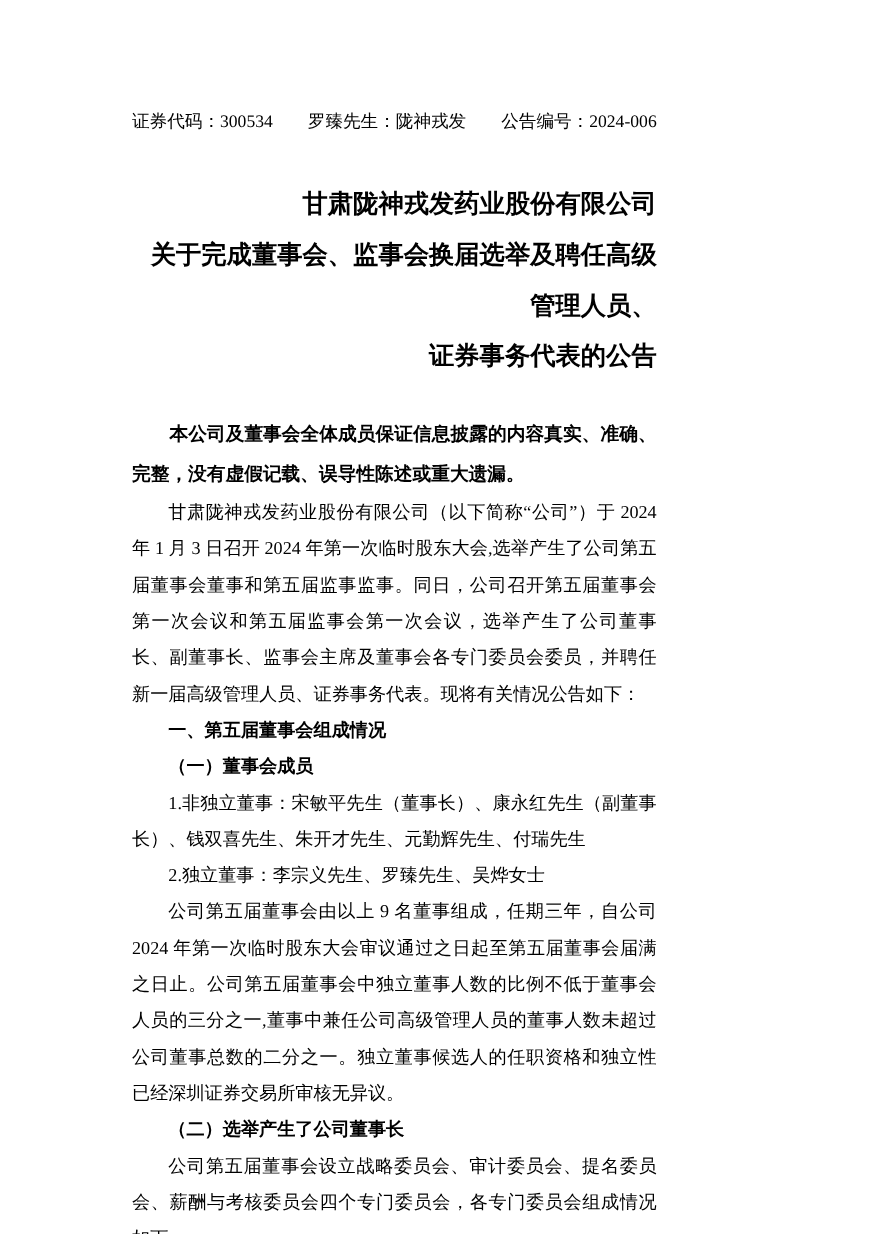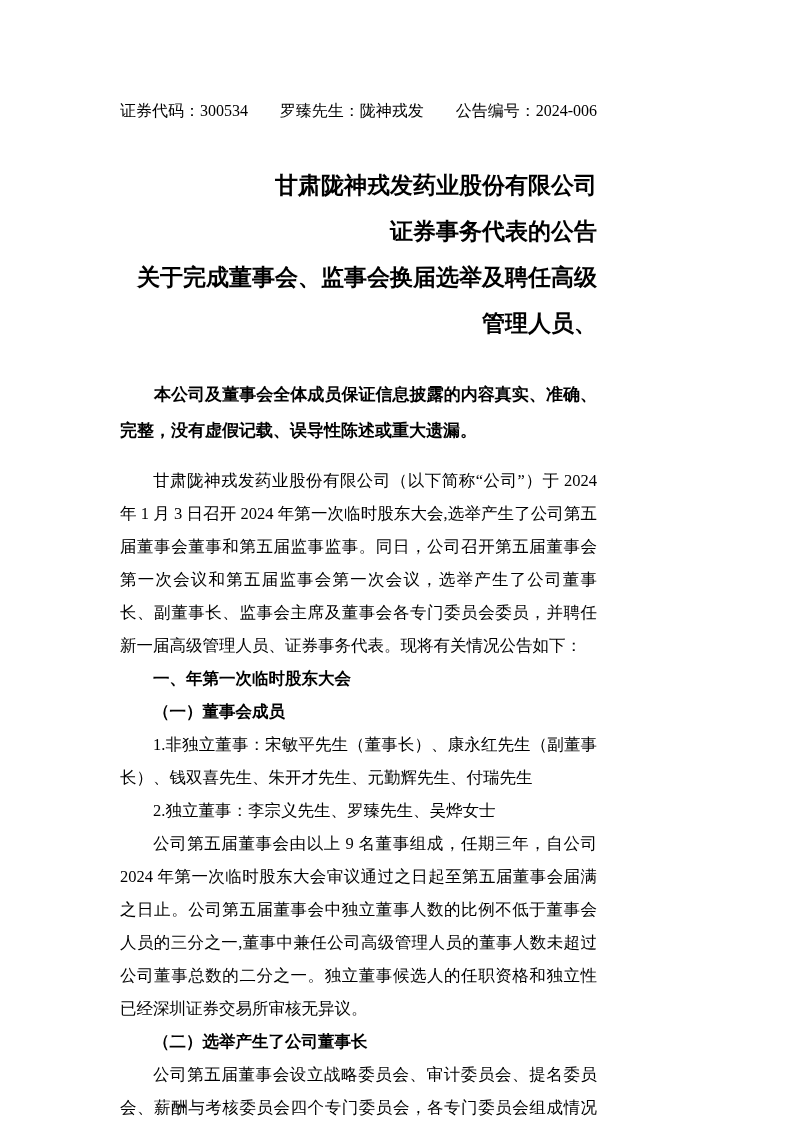--- a/index.html
+++ b/index.html
@@ -39,45 +39,45 @@
     text-indent: 2em;
     text-align: justify;
   }
   .para {
     margin: 0;
     font-size: 16.5px;
     line-height: 33px;
     text-indent: 2em;
     text-align: justify;
   }
-  .gap-top { margin-top: 15px; }
+  .gap-top { }
   .heading { font-weight: bold; }
 </style>
 </head>
 <body>
 
 <div class="page">
 
   <div class="doc-header">
     <span>证券代码：300534</span>
     <span>罗臻先生：陇神戎发</span>
     <span>公告编号：2024-006</span>
   </div>
 
   <div class="doc-title">
     <div>甘肃陇神戎发药业股份有限公司</div>
+    <div>关于完成董事会、监事会换届选举及聘任高级管理人员、</div>
     <div>证券事务代表的公告</div>
-    <div>关于完成董事会、监事会换届选举及聘任高级管理人员、</div>
   </div>
 
   <p class="notice">本公司及董事会全体成员保证信息披露的内容真实、准确、完整，没有虚假记载、误导性陈述或重大遗漏。</p>
 
   <p class="para gap-top">甘肃陇神戎发药业股份有限公司（以下简称“公司”）于 2024 年 1 月 3 日召开 2024 年第一次临时股东大会,选举产生了公司第五届董事会董事和第五届监事监事。同日，公司召开第五届董事会第一次会议和第五届监事会第一次会议，选举产生了公司董事长、副董事长、监事会主席及董事会各专门委员会委员，并聘任新一届高级管理人员、证券事务代表。现将有关情况公告如下：</p>
 
-  <p class="para heading">一、年第一次临时股东大会</p>
+  <p class="para heading">一、第五届董事会组成情况</p>
 
   <p class="para heading">（一）董事会成员</p>
 
   <p class="para">1.非独立董事：宋敏平先生（董事长）、康永红先生（副董事长）、钱双喜先生、朱开才先生、元勤辉先生、付瑞先生</p>
 
   <p class="para">2.独立董事：李宗义先生、罗臻先生、吴烨女士</p>
 
   <p class="para">公司第五届董事会由以上 9 名董事组成，任期三年，自公司 2024 年第一次临时股东大会审议通过之日起至第五届董事会届满之日止。公司第五届董事会中独立董事人数的比例不低于董事会人员的三分之一,董事中兼任公司高级管理人员的董事人数未超过公司董事总数的二分之一。独立董事候选人的任职资格和独立性已经深圳证券交易所审核无异议。</p>
 
   <p class="para heading">（二）选举产生了公司董事长</p>

